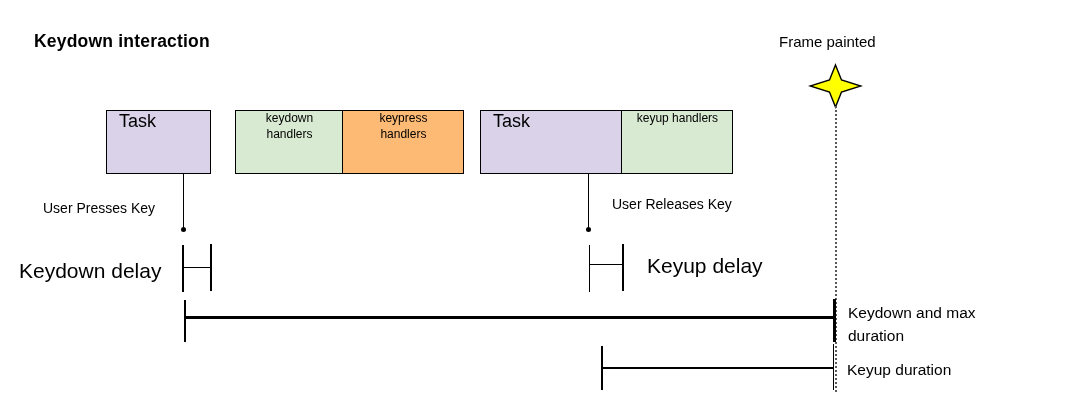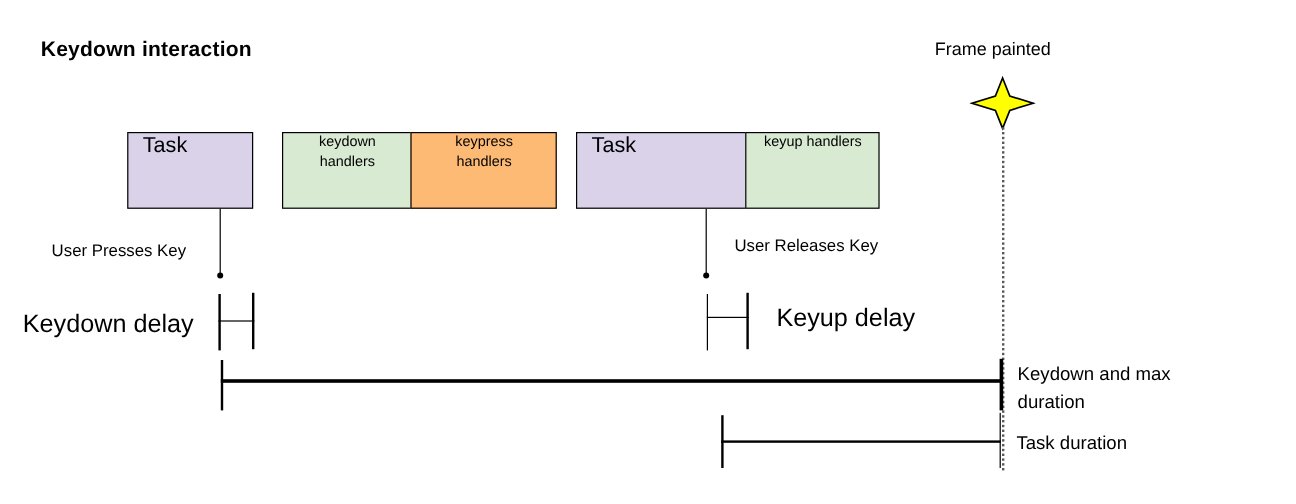--- a/index.html
+++ b/index.html
@@ -117,15 +117,15 @@
   <div class="abs delay-label" style="left:647px; top:254px;">Keyup delay</div>
 
   <div class="abs vline" style="left:183.5px; top:300px; height:42px; width:2.5px;"></div>
   <div class="abs hline thick" style="left:184px; top:315.5px; width:651px;"></div>
   <div class="abs vline thick" style="left:833px; top:299px; height:43px;"></div>
   <div class="abs duration-label bold" style="left:848px; top:301px;">Keydown and max duration</div>
 
   <div class="abs vline" style="left:601px; top:346px; height:44px;"></div>
   <div class="abs hline" style="left:601px; top:367px; width:233px;"></div>
   <div class="abs vline" style="left:832.5px; top:344px; height:46px;"></div>
-  <div class="abs duration-label" style="left:847px; top:358px;">Task duration</div>
+  <div class="abs duration-label" style="left:847px; top:358px;">Keyup duration</div>
 
 </div>
 
 </body></html>

